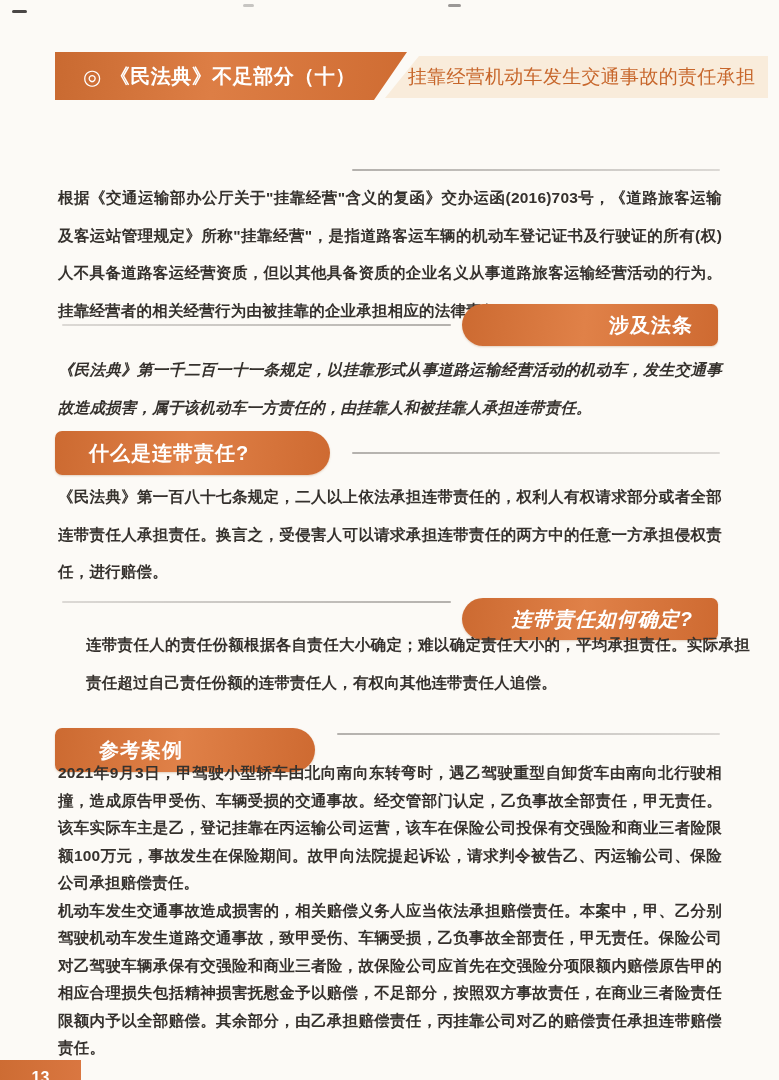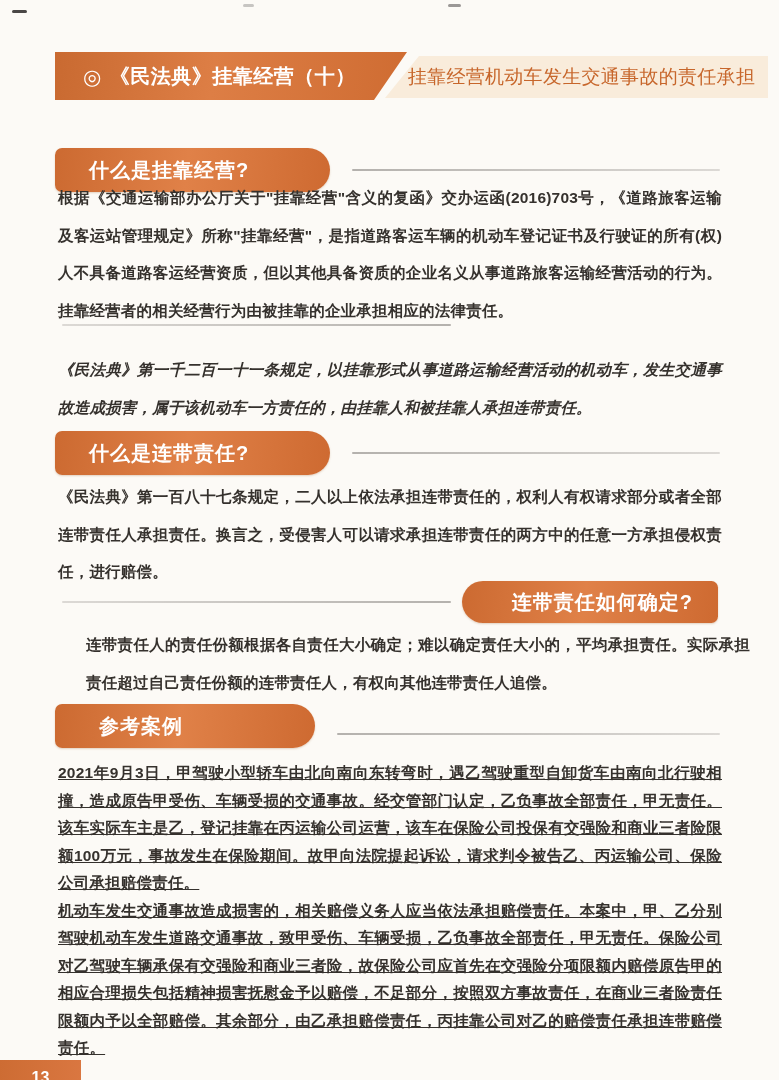--- a/index.html
+++ b/index.html
@@ -59,21 +59,21 @@
   
   .hline{position:absolute;height:2px;border-radius:1px;}
   .hline.to-right{background:linear-gradient(to right,#b4b1ad,#dcd9d5);}
   .hline.to-left{background:linear-gradient(to left,#b4b1ad,#dcd9d5);}
   
   .body-text{
     position:absolute;left:58px;width:664px;
     color:#35312d;font-size:15.5px;font-weight:600;
     line-height:37.5px;text-align:justify;letter-spacing:.2px;
   }
-  .body-text.tight{line-height:27.5px;text-decoration:underline;}
+  .body-text.tight{line-height:27.5px;}
   .body-text p{margin:0;}
   
   .pagenum{
     position:absolute;left:0;top:1060px;width:81px;height:36px;
     background:linear-gradient(96deg,#cd6c33,#da7741);
     display:flex;align-items:center;justify-content:center;
     color:#fff;font-weight:bold;font-size:16px;
   }
 </style>
 </head>
@@ -81,42 +81,42 @@
 
 <div class="page">
 
   <div class="artifact a1"></div>
   <div class="artifact a2"></div>
   <div class="artifact a3"></div>
   <div class="artifact a4"></div>
 
   <div class="hdr-left">
     <span class="ring">◎</span>
-    <span>《民法典》挂靠经营（十）</span>
+    <span>《民法典》不足部分（十）</span>
   </div>
   <div class="hdr-right">
     <span>挂靠经营机动车发生交通事故的责任承担</span>
   </div>
 
-  <div class="badge-left" style="left:55px;top:148px;width:275px;">什么是挂靠经营?</div>
   <div class="hline to-right" style="left:352px;top:169px;width:368px;"></div>
   <div class="body-text" style="top:179px;">根据《交通运输部办公厅关于"挂靠经营"含义的复函》交办运函(2016)703号，《道路旅客运输及客运站管理规定》所称"挂靠经营"，是指道路客运车辆的机动车登记证书及行驶证的所有(权)人不具备道路客运经营资质，但以其他具备资质的企业名义从事道路旅客运输经营活动的行为。挂靠经营者的相关经营行为由被挂靠的企业承担相应的法律责任。</div>
 
   <div class="hline to-left" style="left:62px;top:324px;width:389px;"></div>
+  <div class="badge-right" style="top:304px;">涉及法条</div>
   <div class="body-text" style="top:351px;font-style:italic;">《民法典》第一千二百一十一条规定，以挂靠形式从事道路运输经营活动的机动车，发生交通事故造成损害，属于该机动车一方责任的，由挂靠人和被挂靠人承担连带责任。</div>
 
   <div class="badge-left" style="left:55px;top:431px;width:275px;">什么是连带责任?</div>
   <div class="hline to-right" style="left:352px;top:452px;width:368px;"></div>
   <div class="body-text" style="top:478px;">《民法典》第一百八十七条规定，二人以上依法承担连带责任的，权利人有权请求部分或者全部连带责任人承担责任。换言之，受侵害人可以请求承担连带责任的两方中的任意一方承担侵权责任，进行赔偿。</div>
 
   <div class="hline to-left" style="left:62px;top:601px;width:389px;"></div>
-  <div class="badge-right" style="top:581px;">连带责任如何确定?</div>
+  <div class="badge-right" style="top:598px;font-style:italic;">连带责任如何确定?</div>
   <div class="body-text" style="top:626px;margin-left:28px;">连带责任人的责任份额根据各自责任大小确定；难以确定责任大小的，平均承担责任。实际承担责任超过自己责任份额的连带责任人，有权向其他连带责任人追偿。</div>
 
-  <div class="badge-left" style="left:55px;top:704px;width:260px;padding-left:44px;">参考案例</div>
+  <div class="badge-left" style="left:55px;top:728px;width:260px;padding-left:44px;">参考案例</div>
   <div class="hline to-right" style="left:337px;top:733px;width:383px;"></div>
   <div class="body-text tight" style="top:759px;">
     <p>2021年9月3日，甲驾驶小型轿车由北向南向东转弯时，遇乙驾驶重型自卸货车由南向北行驶相撞，造成原告甲受伤、车辆受损的交通事故。经交管部门认定，乙负事故全部责任，甲无责任。该车实际车主是乙，登记挂靠在丙运输公司运营，该车在保险公司投保有交强险和商业三者险限额100万元，事故发生在保险期间。故甲向法院提起诉讼，请求判令被告乙、丙运输公司、保险公司承担赔偿责任。</p>
     <p>机动车发生交通事故造成损害的，相关赔偿义务人应当依法承担赔偿责任。本案中，甲、乙分别驾驶机动车发生道路交通事故，致甲受伤、车辆受损，乙负事故全部责任，甲无责任。保险公司对乙驾驶车辆承保有交强险和商业三者险，故保险公司应首先在交强险分项限额内赔偿原告甲的相应合理损失包括精神损害抚慰金予以赔偿，不足部分，按照双方事故责任，在商业三者险责任限额内予以全部赔偿。其余部分，由乙承担赔偿责任，丙挂靠公司对乙的赔偿责任承担连带赔偿责任。</p>
   </div>
 
   <div class="pagenum">13</div>
 
 </div>
 

